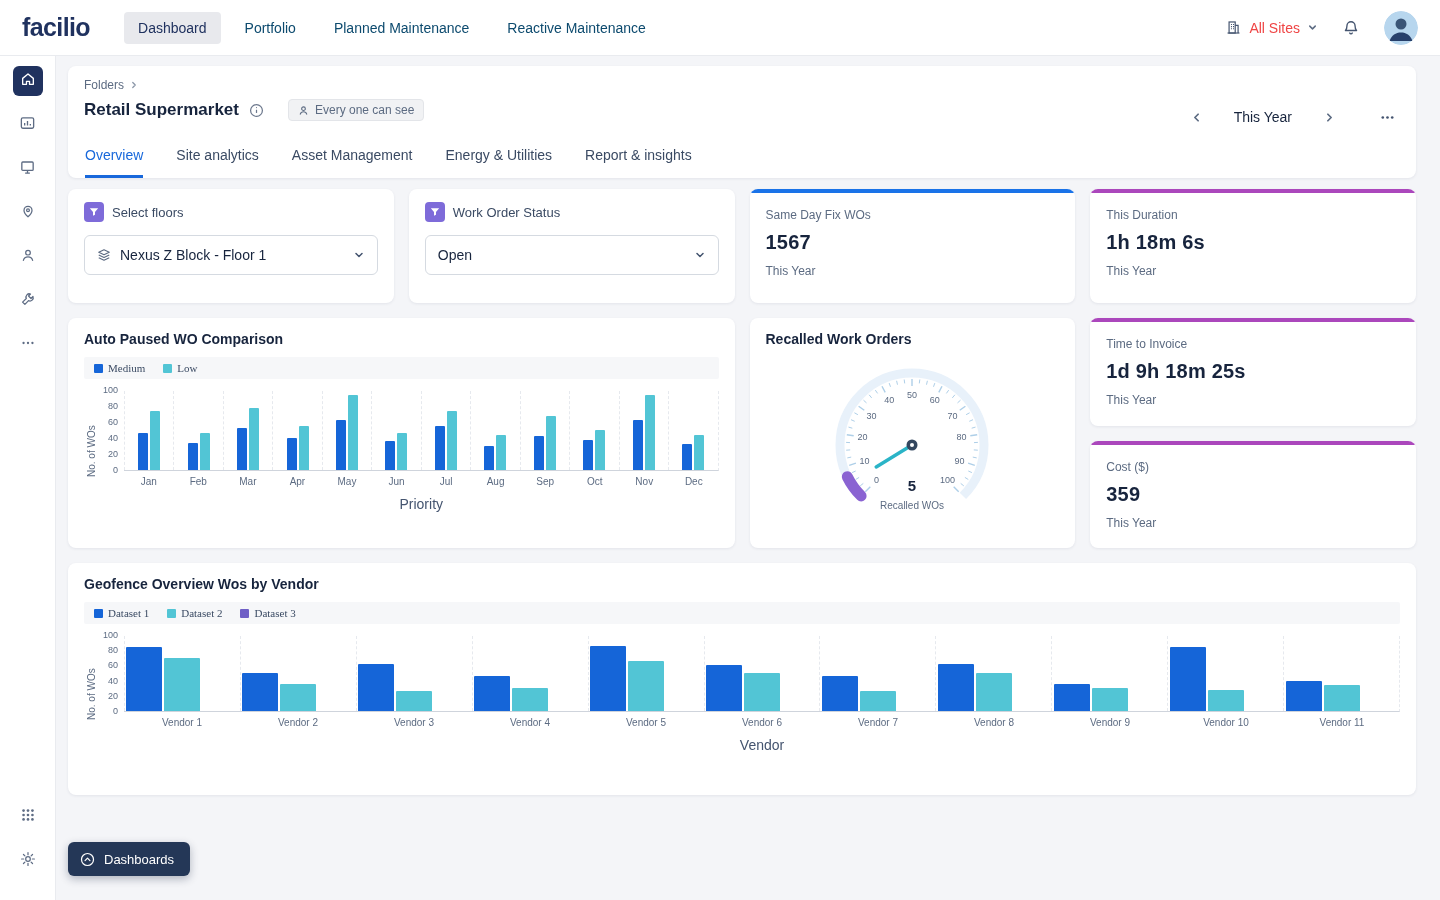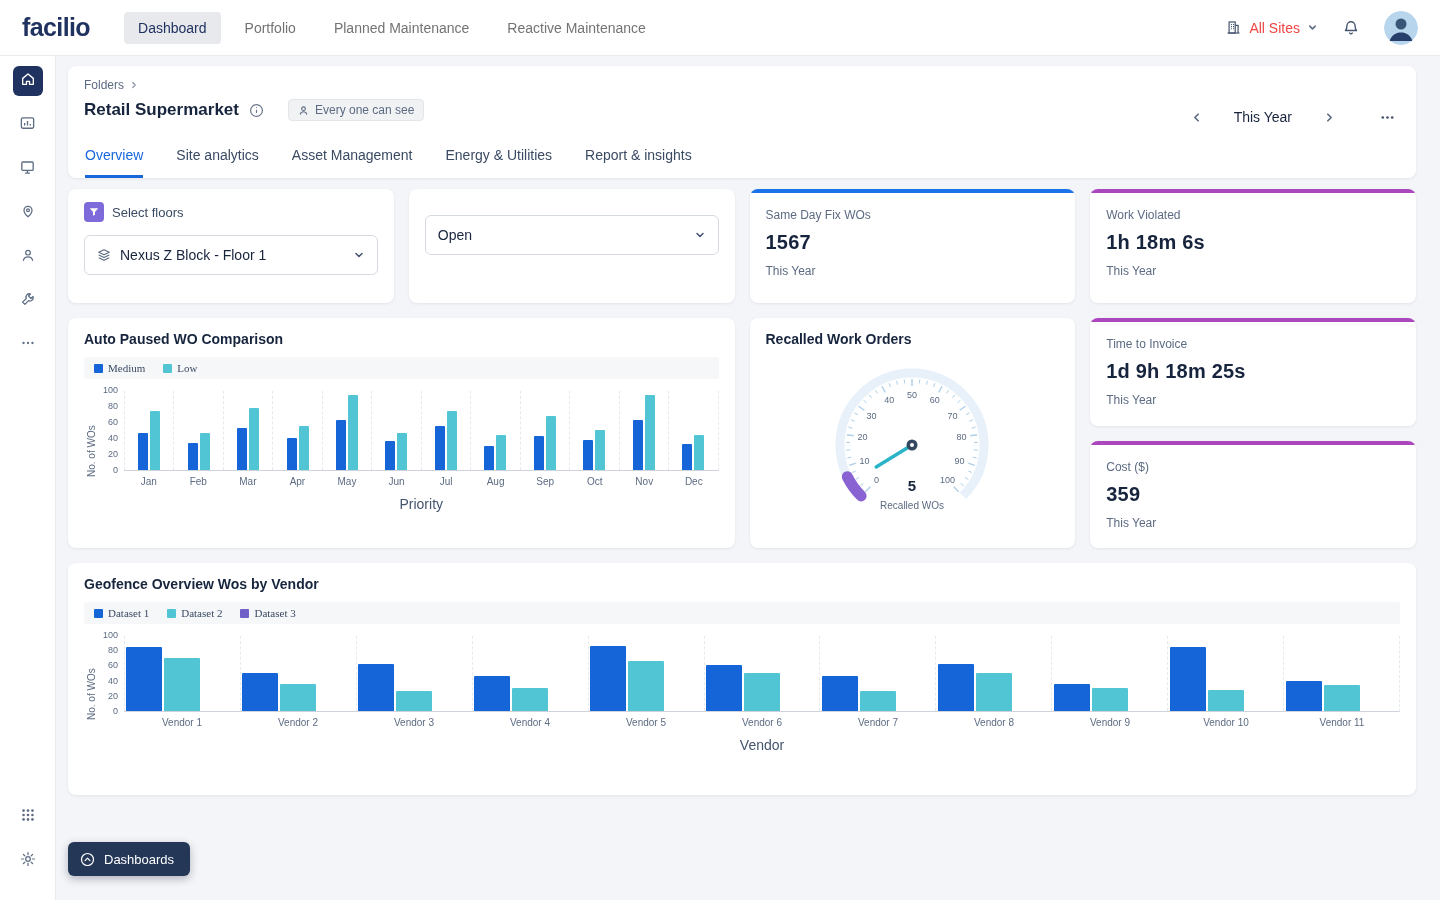--- a/index.html
+++ b/index.html
@@ -2,21 +2,21 @@
 <html><head>
 <meta charset="utf-8">
 <style>
   * { margin:0; padding:0; box-sizing:border-box; }
   html,body { width:1440px; height:900px; font-family:"Liberation Sans","DejaVu Sans",sans-serif; background:#fff; overflow:hidden; }
 
   
   .topnav { position:absolute; top:0; left:0; width:1440px; height:56px; background:#fff; border-bottom:1px solid #e9ebef; display:flex; align-items:center; padding:0 22px; z-index:20; }
   .logo { font-size:25px; font-weight:bold; color:#20325f; letter-spacing:-0.6px; margin-right:34px; cursor:pointer; }
   .nav-items { display:flex; align-items:center; gap:10px; }
-  .nav-item { padding:8px 14px; font-size:14px; color:#737373; border-radius:4px; cursor:pointer; white-space:nowrap; }
+  .nav-item { padding:8px 14px; font-size:14px; color:#0c4a6e; border-radius:4px; cursor:pointer; white-space:nowrap; }
   .nav-item.active { background:#e8e9ed; color:#20325f; font-weight:500; }
   .topnav-right { margin-left:auto; display:flex; align-items:center; gap:24px; }
   .sites { display:flex; align-items:center; gap:7px; font-size:14px; color:#ef4444; cursor:pointer; }
   .icon-plain { display:flex; align-items:center; justify-content:center; cursor:pointer; }
   .avatar { width:34px; height:34px; border-radius:50%; overflow:hidden; cursor:pointer; }
 
   
   .sidebar { position:absolute; left:0; top:56px; width:56px; height:844px; background:#fff; border-right:1px solid #e9ebef; display:flex; flex-direction:column; align-items:center; padding:10px 0; z-index:10; }
   .sb-icon { width:30px; height:30px; display:flex; align-items:center; justify-content:center; border-radius:6px; margin-bottom:14px; cursor:pointer; color:#5e6c84; }
   .sb-icon.active { background:#20325f; color:#fff; }
@@ -276,40 +276,48 @@
         <span class="dd-val">Nexus Z Block - Floor 1</span>
         <span class="icon-plain">
           <svg viewBox="0 0 12 12" width="12" height="12" fill="none" stroke="#44546f" stroke-width="1.5" stroke-linecap="round" stroke-linejoin="round">
               <path d="M3 4.5 6 7.5 9 4.5"></path>
             </svg>
         </span>
       </div>
     </div>
 
     <div class="card filter-card">
+      <div class="filter-head">
+        <span class="filter-ic">
+          <svg viewBox="0 0 12 12" width="10" height="10" fill="#fff">
+              <path d="M1 1.5h10L7.2 6v3.2L4.8 10.5V6z"></path>
+            </svg>
+        </span>
+        <span class="filter-label">Work Order Status</span>
+      </div>
       <div class="dropdown">
         <span class="dd-val">Open</span>
         <span class="icon-plain">
           <svg viewBox="0 0 12 12" width="12" height="12" fill="none" stroke="#44546f" stroke-width="1.5" stroke-linecap="round" stroke-linejoin="round">
               <path d="M3 4.5 6 7.5 9 4.5"></path>
             </svg>
         </span>
       </div>
     </div>
 
     <div class="card stat-card">
       <div class="accent" style="background: rgb(26, 115, 232);"></div>
       <div class="stat-label">Same Day Fix WOs</div>
       <div class="stat-value">1567</div>
       <div class="stat-period">This Year</div>
     </div>
 
     <div class="card stat-card">
       <div class="accent" style="background: rgb(171, 71, 188);"></div>
-      <div class="stat-label">Work Violated</div>
+      <div class="stat-label">This Duration</div>
       <div class="stat-value">1h 18m 6s</div>
       <div class="stat-period">This Year</div>
     </div>
   </section>
 
   <section class="grid-row2">
     <div class="card chart-card">
       <div class="card-title">Auto Paused WO Comparison</div>
       <div class="legend" id="c1-legend">
           <span class="lg-item"><span class="lg-sw" style="background:#1565d8"></span>Medium</span>

